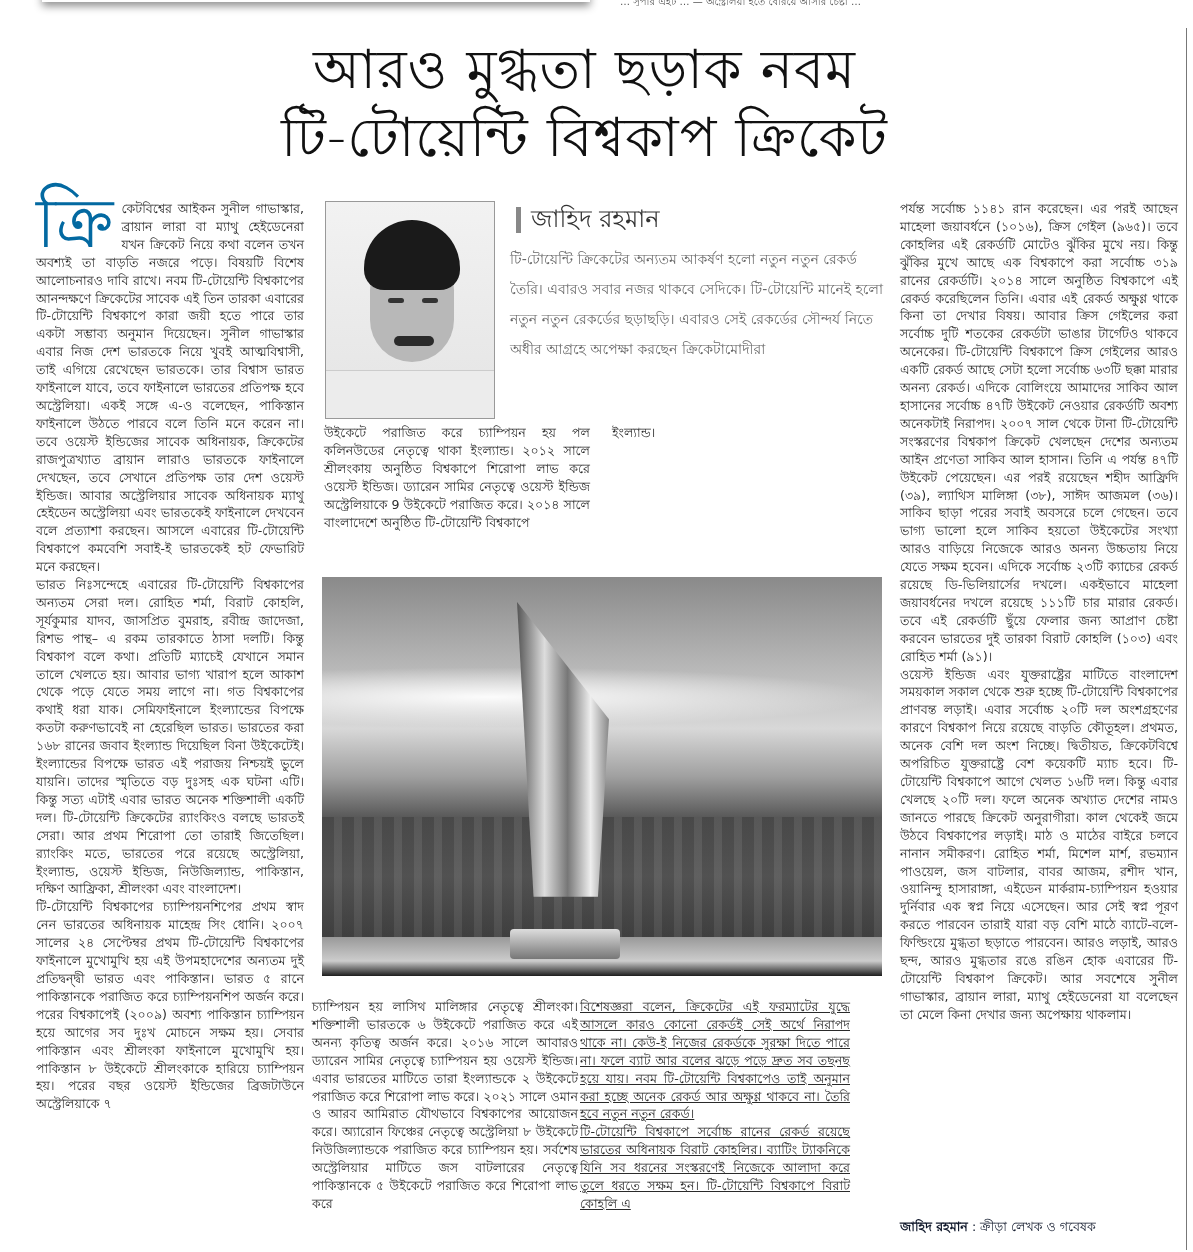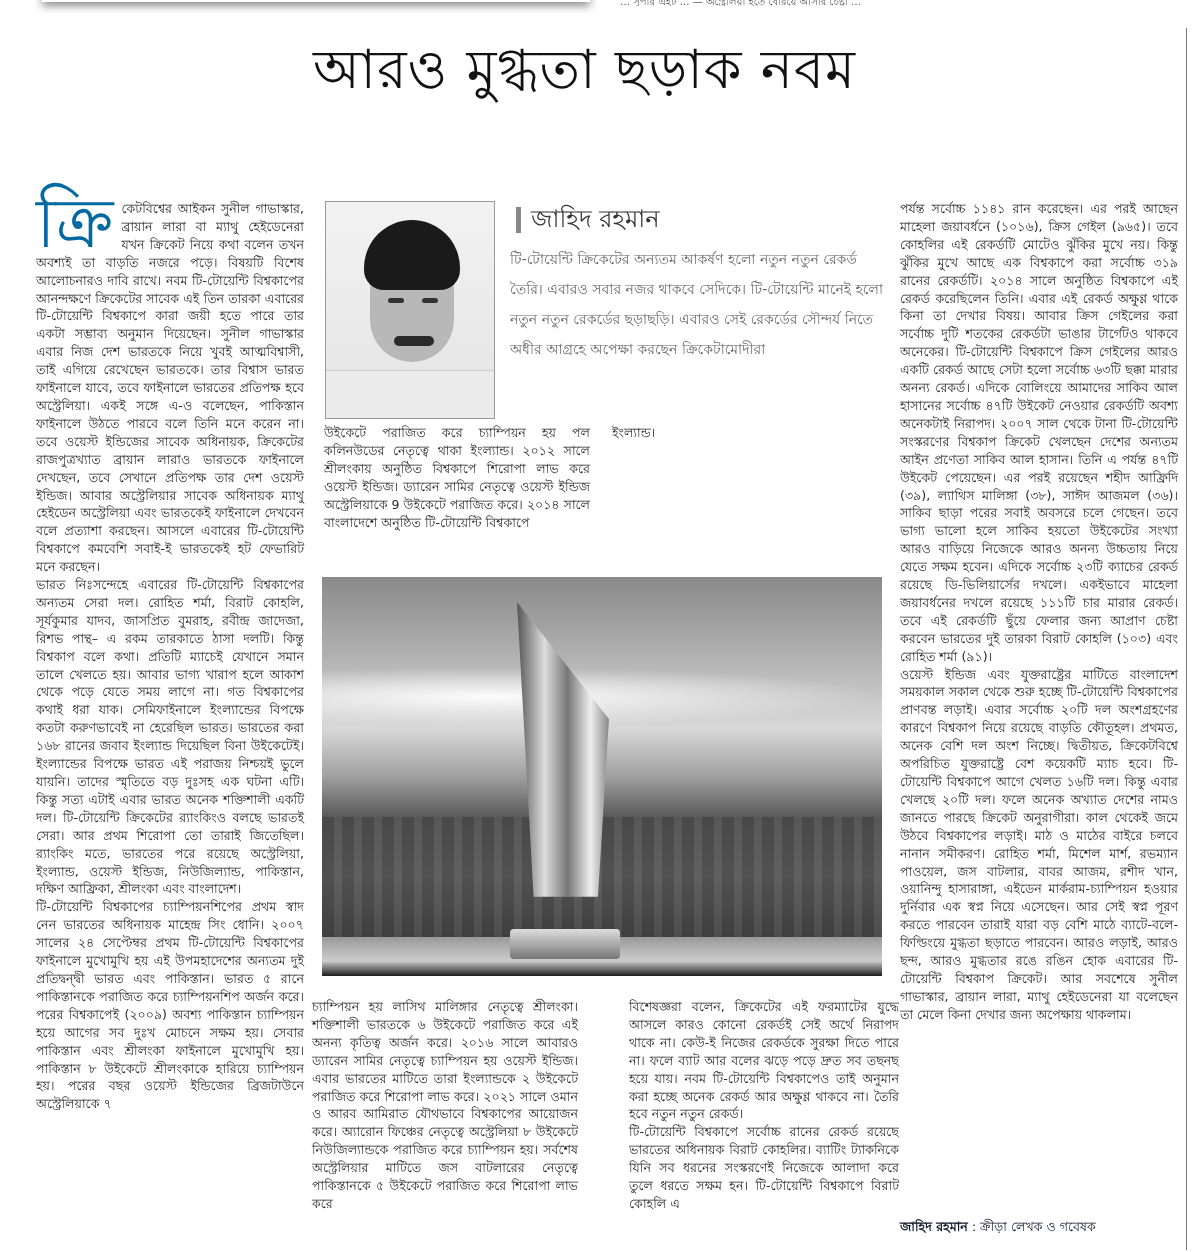--- a/index.html
+++ b/index.html
@@ -12,21 +12,21 @@
   .right-rule { position: absolute; left: 1186px; top: 28px; width: 1px; height: 1222px; background: #777; }
 
   .headline { position: absolute; left: 0; top: 36px; width: 1169px; text-align: center; font-family: "DejaVu Sans", sans-serif; font-weight: 300; font-size: 54px; line-height: 68px; color: #111; letter-spacing: 1px; }
 
   .col { position: absolute; font-size: 12.6px; line-height: 17.9px; text-align: justify; color: #2a2a2a; }
   .col p { margin: 0; text-indent: 0; }
   .c1 { left: 36px; top: 200px; width: 268px; }
   .c3a { left: 324px; top: 424px; width: 266px; }
   .c3b { left: 612px; top: 424px; width: 270px; }
   .c3c { left: 312px; top: 998px; width: 266px; }
-  .c3d { left: 629px; top: 998px; width: 270px; }
+  .c3d { left: 580px; top: 998px; width: 270px; text-decoration: underline; }
   .c4 { left: 900px; top: 200px; width: 278px; }
 
   .dropcap { float: left; font-size: 69px; line-height: 50px; color: #0369a1; margin: -2px 8px 0 0; font-weight: 300; }
 
   .author-photo { position: absolute; left: 325px; top: 201px; width: 170px; height: 218px; border: 1px solid #999; background: linear-gradient(180deg, #f2f2f2 0%, #e4e4e4 100%); overflow: hidden; }
   .author-photo .hair { position: absolute; left: 38px; top: 18px; width: 96px; height: 70px; background: #1a1a1a; border-radius: 48px 48px 20px 20px; }
   .author-photo .face { position: absolute; left: 44px; top: 50px; width: 84px; height: 110px; background: #b8b8b8; border-radius: 40px 40px 44px 44px; }
   .author-photo .eye { position: absolute; top: 96px; width: 16px; height: 5px; background: #333; border-radius: 3px; }
   .author-photo .mustache { position: absolute; left: 68px; top: 134px; width: 40px; height: 10px; background: #2a2a2a; border-radius: 8px; }
   .author-photo .shirt { position: absolute; left: 0; top: 168px; width: 170px; height: 60px; background: #ececec; border-top: 1px solid #ccc; }
@@ -50,20 +50,21 @@
 </style>
 </head>
 <body>
 
 <div class="top-box"></div>
 <div class="top-strip">… সুপার এইট … — অস্ট্রেলিয়া হতে বেরিয়ে আসার চেষ্টা …</div>
 <div class="right-rule"></div>
 
 <div class="headline">
   <div>আরও মুগ্ধতা ছড়াক নবম</div>
+  <div>টি-টোয়েন্টি বিশ্বকাপ ক্রিকেট</div>
 </div>
 
 <div class="col c1">
   <p><span class="dropcap">ক্রি</span><span>কেটবিশ্বের আইকন সুনীল গাভাস্কার, ব্রায়ান লারা বা ম্যাথু হেইডেনেরা যখন ক্রিকেট নিয়ে কথা বলেন তখন অবশ্যই তা বাড়তি নজরে পড়ে। বিষয়টি বিশেষ আলোচনারও দাবি রাখে। নবম টি-টোয়েন্টি বিশ্বকাপের আনন্দক্ষণে ক্রিকেটের সাবেক এই তিন তারকা এবারের টি-টোয়েন্টি বিশ্বকাপে কারা জয়ী হতে পারে তার একটা সম্ভাব্য অনুমান দিয়েছেন। সুনীল গাভাস্কার এবার নিজ দেশ ভারতকে নিয়ে খুবই আত্মবিশ্বাসী, তাই এগিয়ে রেখেছেন ভারতকে। তার বিশ্বাস ভারত ফাইনালে যাবে, তবে ফাইনালে ভারতের প্রতিপক্ষ হবে অস্ট্রেলিয়া। একই সঙ্গে এ-ও বলেছেন, পাকিস্তান ফাইনালে উঠতে পারবে বলে তিনি মনে করেন না। তবে ওয়েস্ট ইন্ডিজের সাবেক অধিনায়ক, ক্রিকেটের রাজপুত্রখ্যাত ব্রায়ান লারাও ভারতকে ফাইনালে দেখছেন, তবে সেখানে প্রতিপক্ষ তার দেশ ওয়েস্ট ইন্ডিজ। আবার অস্ট্রেলিয়ার সাবেক অধিনায়ক ম্যাথু হেইডেন অস্ট্রেলিয়া এবং ভারতকেই ফাইনালে দেখবেন বলে প্রত্যাশা করছেন। আসলে এবারের টি-টোয়েন্টি বিশ্বকাপে কমবেশি সবাই-ই ভারতকেই হট ফেভারিট মনে করছেন।</span></p>
   <p>ভারত নিঃসন্দেহে এবারের টি-টোয়েন্টি বিশ্বকাপের অন্যতম সেরা দল। রোহিত শর্মা, বিরাট কোহলি, সূর্যকুমার যাদব, জাসপ্রিত বুমরাহ, রবীন্দ্র জাদেজা, রিশভ পান্থ– এ রকম তারকাতে ঠাসা দলটি। কিন্তু বিশ্বকাপ বলে কথা। প্রতিটি ম্যাচেই যেখানে সমান তালে খেলতে হয়। আবার ভাগ্য খারাপ হলে আকাশ থেকে পড়ে যেতে সময় লাগে না। গত বিশ্বকাপের কথাই ধরা যাক। সেমিফাইনালে ইংল্যান্ডের বিপক্ষে কতটা করুণভাবেই না হেরেছিল ভারত। ভারতের করা ১৬৮ রানের জবাব ইংল্যান্ড দিয়েছিল বিনা উইকেটেই। ইংল্যান্ডের বিপক্ষে ভারত এই পরাজয় নিশ্চয়ই ভুলে যায়নি। তাদের স্মৃতিতে বড় দুঃসহ এক ঘটনা এটি। কিন্তু সত্য এটাই এবার ভারত অনেক শক্তিশালী একটি দল। টি-টোয়েন্টি ক্রিকেটের র‍্যাংকিংও বলছে ভারতই সেরা। আর প্রথম শিরোপা তো তারাই জিতেছিল। র‍্যাংকিং মতে, ভারতের পরে রয়েছে অস্ট্রেলিয়া, ইংল্যান্ড, ওয়েস্ট ইন্ডিজ, নিউজিল্যান্ড, পাকিস্তান, দক্ষিণ আফ্রিকা, শ্রীলংকা এবং বাংলাদেশ।</p>
   <p>টি-টোয়েন্টি বিশ্বকাপের চ্যাম্পিয়নশিপের প্রথম স্বাদ নেন ভারতের অধিনায়ক মাহেন্দ্র সিং ধোনি। ২০০৭ সালের ২৪ সেপ্টেম্বর প্রথম টি-টোয়েন্টি বিশ্বকাপের ফাইনালে মুখোমুখি হয় এই উপমহাদেশের অন্যতম দুই প্রতিদ্বন্দ্বী ভারত এবং পাকিস্তান। ভারত ৫ রানে পাকিস্তানকে পরাজিত করে চ্যাম্পিয়নশিপ অর্জন করে। পরের বিশ্বকাপেই (২০০৯) অবশ্য পাকিস্তান চ্যাম্পিয়ন হয়ে আগের সব দুঃখ মোচনে সক্ষম হয়। সেবার পাকিস্তান এবং শ্রীলংকা ফাইনালে মুখোমুখি হয়। পাকিস্তান ৮ উইকেটে শ্রীলংকাকে হারিয়ে চ্যাম্পিয়ন হয়। পরের বছর ওয়েস্ট ইন্ডিজের ব্রিজটাউনে অস্ট্রেলিয়াকে ৭</p>
 </div>
 
 <div class="author-photo">
   <div class="shirt"></div>

